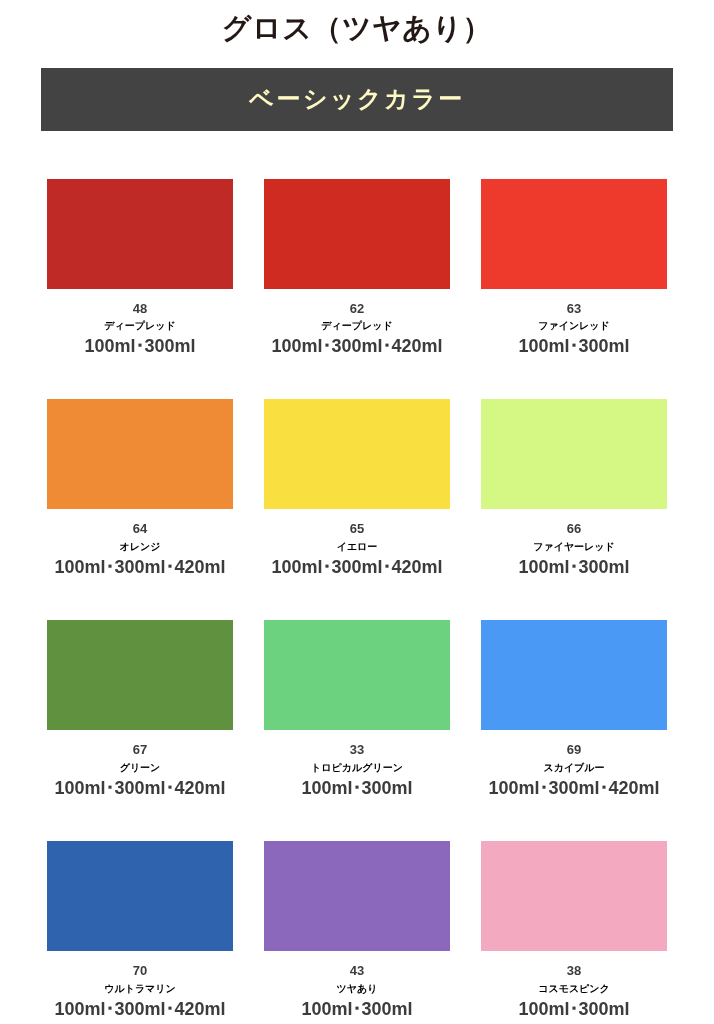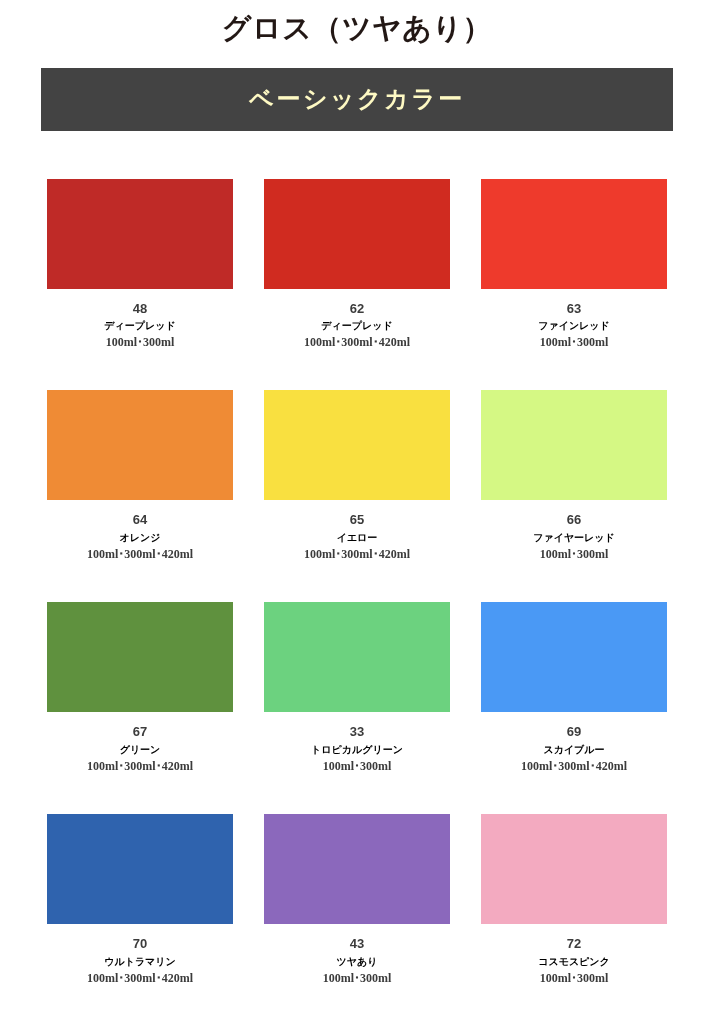--- a/index.html
+++ b/index.html
@@ -71,26 +71,25 @@
     line-height: 1.45;
   }
   .swatch-name {
     font-size: 10px;
     font-weight: bold;
     color: #000000;
     line-height: 1.5;
     white-space: nowrap;
   }
   .swatch-sizes {
-    font-size: 12px;
+    font-size: 18px;
     font-weight: bold;
     color: #3c3c3c;
     line-height: 1.5;
     white-space: nowrap;
-    font-family: Liberation Serif, serif;
   }
 </style>
 </head>
 <body>
 
 <div class="page">
 
   <h1 class="page-title">グロス（ツヤあり）</h1>
 
   <div class="section-banner">
@@ -159,19 +158,19 @@
         <div class="swatch-sizes">100ml･300ml･420ml</div>
       </div>
       <div class="swatch-cell">
         <div class="swatch-chip" style="background: rgb(139, 104, 188);"></div>
         <div class="swatch-code">43</div>
         <div class="swatch-name">ツヤあり</div>
         <div class="swatch-sizes">100ml･300ml</div>
       </div>
       <div class="swatch-cell">
         <div class="swatch-chip" style="background: rgb(243, 170, 192);"></div>
-        <div class="swatch-code">72</div>
+        <div class="swatch-code">38</div>
         <div class="swatch-name">コスモスピンク</div>
         <div class="swatch-sizes">100ml･300ml</div>
       </div>
     </div>
 
 </div>
 
 </body></html>

